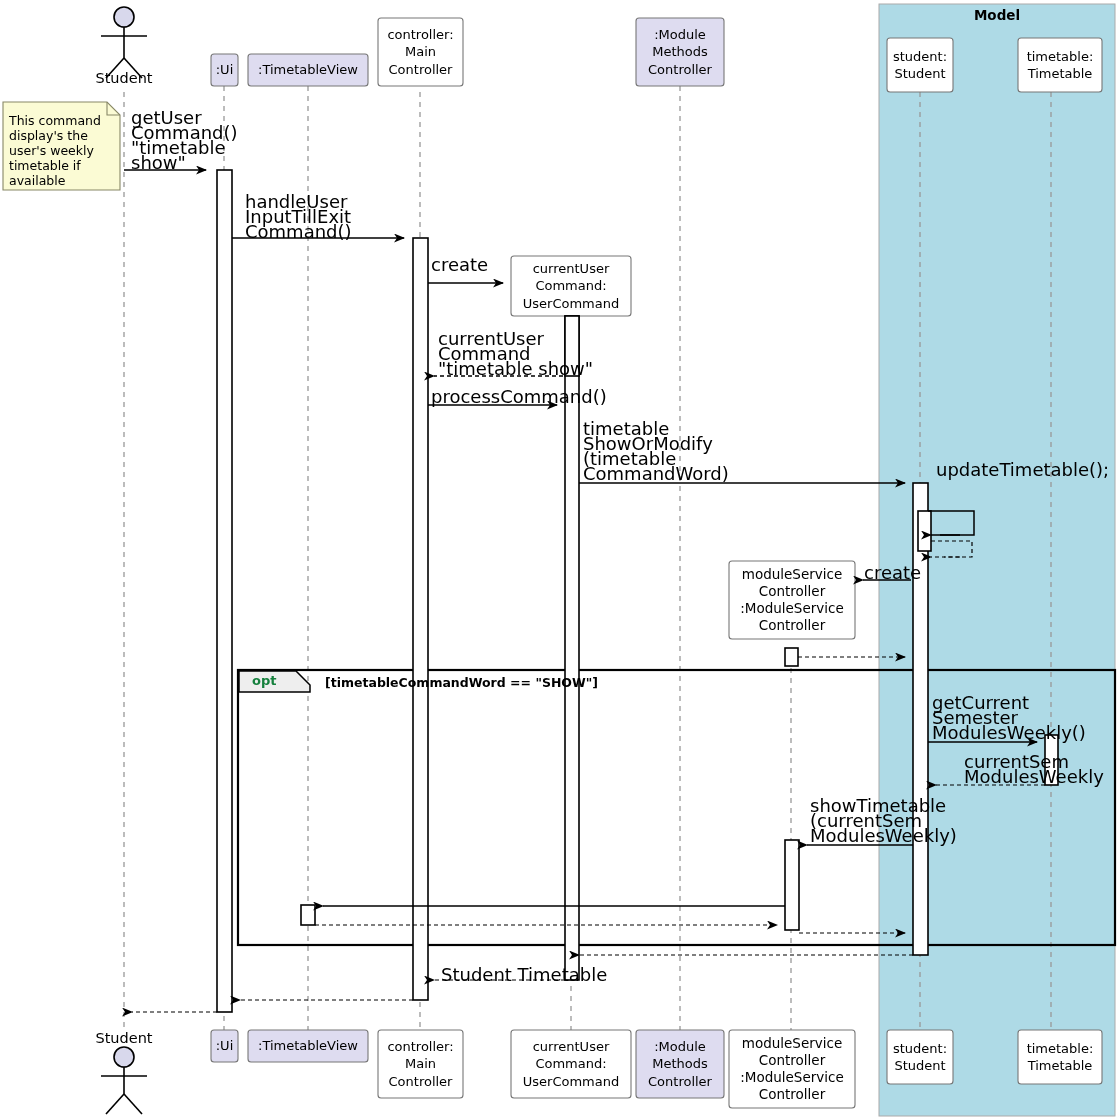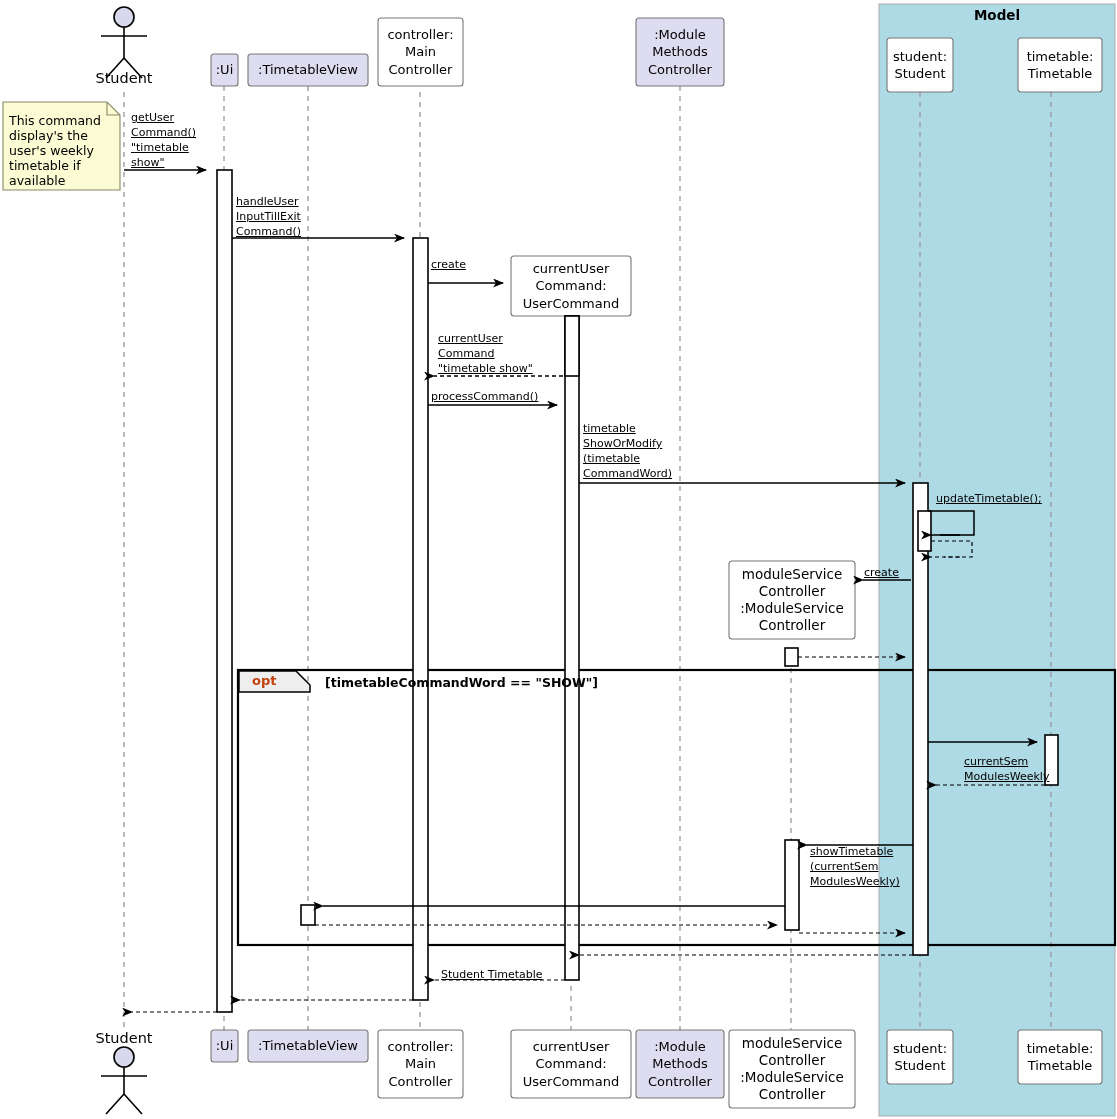--- a/index.html
+++ b/index.html
@@ -16,25 +16,24 @@
     overflow: hidden;
   }
   svg.layer {
     position: absolute;
     top: 0; left: 0;
     width: 1117px;
     height: 1119px;
   }
   .lbl {
     position: absolute;
-    font-size: 11px;
+    font-size: 18px;
     color: #000000;
     line-height: 15px;
     white-space: pre;
-    text-decoration: underline;
   }
   .boxlabel {
     position: absolute;
     display: flex;
     align-items: center;
     justify-content: center;
     text-align: center;
     font-size: 13px;
     line-height: 17.5px;
     color: #000000;
@@ -46,21 +45,21 @@
     font-size: 12.5px;
     line-height: 15px;
     color: #000000;
     white-space: pre;
     margin-top: 6px;
   }
   .opt-tag {
     position: absolute;
     font-size: 13px;
     font-weight: bold;
-    color: #c2410c;
+    color: #15803d;
   }
   .opt-guard {
     position: absolute;
     font-size: 12.5px;
     font-weight: bold;
     color: #000000;
     white-space: pre;
   }
   .model-title {
     position: absolute;
@@ -348,45 +347,48 @@
 Timetable</div>
 
   <div class="opt-tag" style="left:252px; top:673px;">opt</div>
   <div class="opt-guard" style="left:325px; top:675px;">[timetableCommandWord == "SHOW"]</div>
 
   <div class="lbl" style="left:131px; top:110px;">getUser
 Command()
 "timetable
 show"</div>
 
-  <div class="lbl" style="left:236px; top:194px;">handleUser
+  <div class="lbl" style="left:245px; top:194px;">handleUser
 InputTillExit
 Command()</div>
 
   <div class="lbl" style="left:431px; top:257px;">create</div>
 
   <div class="lbl" style="left:438px; top:331px; text-align:left;">currentUser
 Command
 "timetable show"</div>
 
   <div class="lbl" style="left:431px; top:389px;">processCommand()</div>
 
   <div class="lbl" style="left:583px; top:421px;">timetable
 ShowOrModify
 (timetable
 CommandWord)</div>
 
-  <div class="lbl" style="left:936px; top:491px;">updateTimetable();</div>
+  <div class="lbl" style="left:936px; top:462px;">updateTimetable();</div>
 
   <div class="lbl" style="left:864px; top:565px;">create</div>
 
+  <div class="lbl" style="left:932px; top:695px;">getCurrent
+Semester
+ModulesWeekly()</div>
 
   <div class="lbl" style="left:964px; top:754px;">currentSem
 ModulesWeekly</div>
 
-  <div class="lbl" style="left:810px; top:844px;">showTimetable
+  <div class="lbl" style="left:810px; top:798px;">showTimetable
 (currentSem
 ModulesWeekly)</div>
 
 
   <div class="lbl" style="left:441px; top:967px;">Student Timetable</div>
 
 </div>
 
 </body></html>

